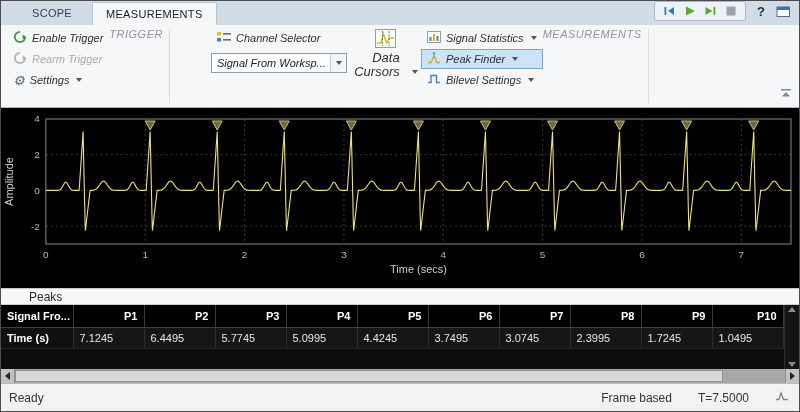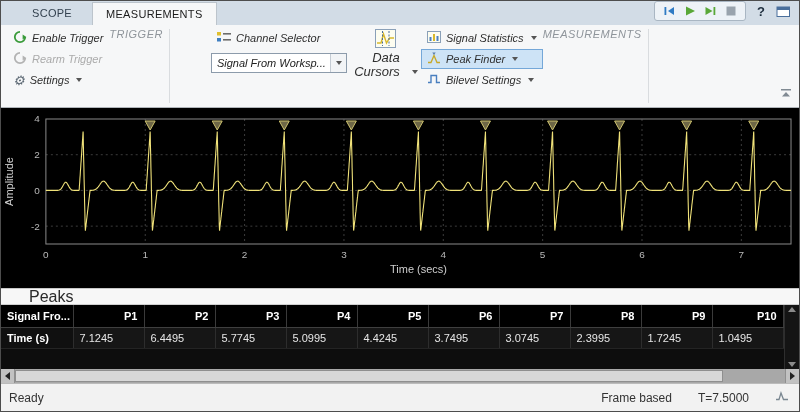--- a/index.html
+++ b/index.html
@@ -34,21 +34,21 @@
   .big-btn .line2 { display:flex; align-items:center; gap:10px; }
   .col3 { display:flex; flex-direction:column; gap:1px; }
   .tool-btn.selected { background:#cde3f6; border:1px solid #74a7d8; }
   .collapse-ribbon { position:absolute; right:7px; bottom:5px; }
 
   
   .plot { height:180px; background:#000; flex:0 0 auto; }
   .plot svg { width:100%; height:100%; display:block; }
 
   
-  .peaks-header { height:17px; background:#f7f7f7; border-bottom:1px solid #cfcfcf; border-top:1px solid #c8c8c8; font-size:16px; color:#2b2b2b; display:flex; align-items:center; padding-left:28px; flex:0 0 auto; }
+  .peaks-header { height:17px; background:#f7f7f7; border-bottom:1px solid #cfcfcf; border-top:1px solid #c8c8c8; font-size:12px; color:#2b2b2b; display:flex; align-items:center; padding-left:28px; flex:0 0 auto; }
   .table-wrap { position:relative; height:64px; background:#0d0d0d; flex:0 0 auto; overflow:hidden; }
   table.peaks { border-collapse:collapse; table-layout:fixed; width:800px; background:#0d0d0d; font-size:11px; }
   .peaks th { background:#000; color:#fff; font-weight:bold; text-align:right; padding:0 6px; border-right:1px solid #3a3a3a; border-bottom:1px solid #3f3f3f; height:22px; overflow:hidden; white-space:nowrap; }
   .peaks td { background:#161616; color:#e6e6e6; padding:0 6px; border-right:1px solid #2d2d2d; border-bottom:1px solid #242424; height:21px; overflow:hidden; white-space:nowrap; }
   .peaks td.rowlabel { color:#fff; font-weight:bold; background:#101010; }
   .vscroll { position:absolute; right:0; top:0; width:15px; height:64px; background:#141414; border-left:1px solid #2e2e2e; display:flex; flex-direction:column; justify-content:space-between; align-items:center; padding:2px 0; }
   .tri-up { width:0; height:0; border-left:4px solid transparent; border-right:4px solid transparent; border-bottom:5px solid #8a8a8a; }
   .tri-down { width:0; height:0; border-left:4px solid transparent; border-right:4px solid transparent; border-top:5px solid #8a8a8a; }
 
   

